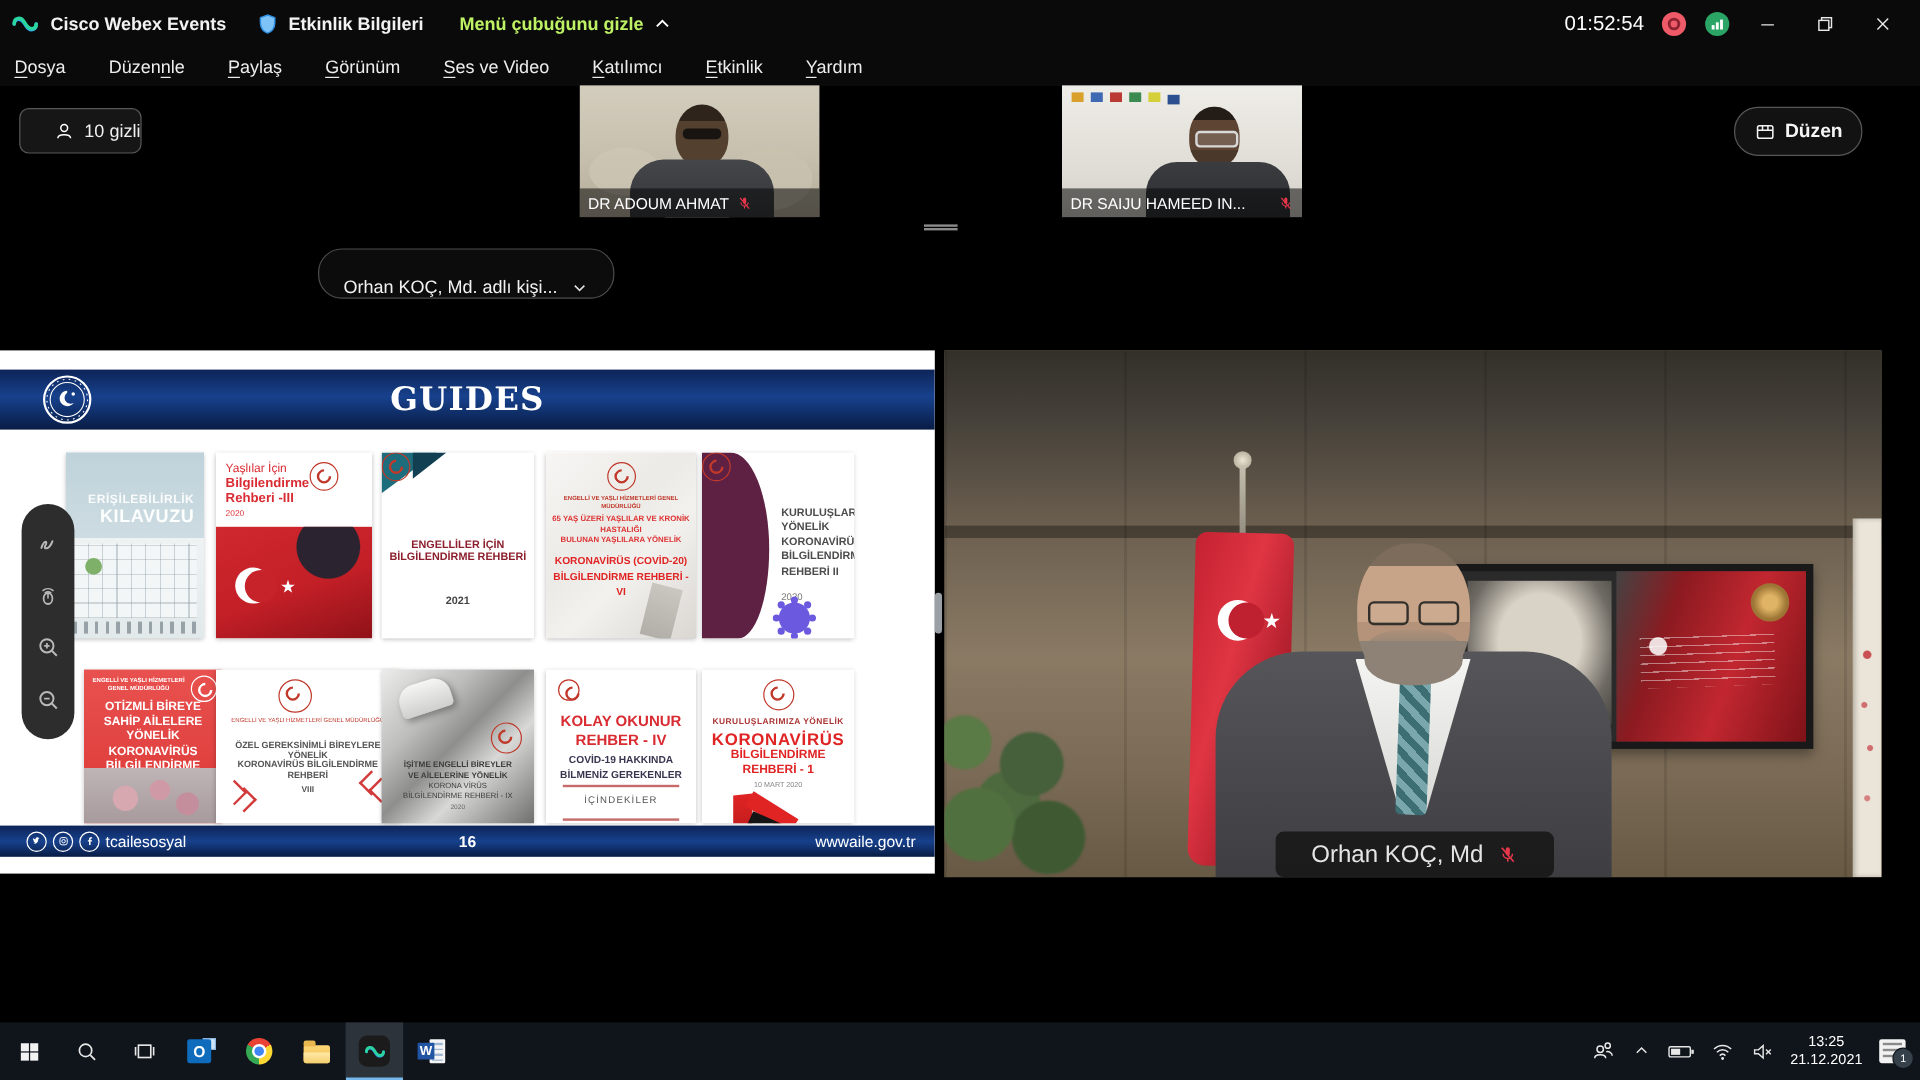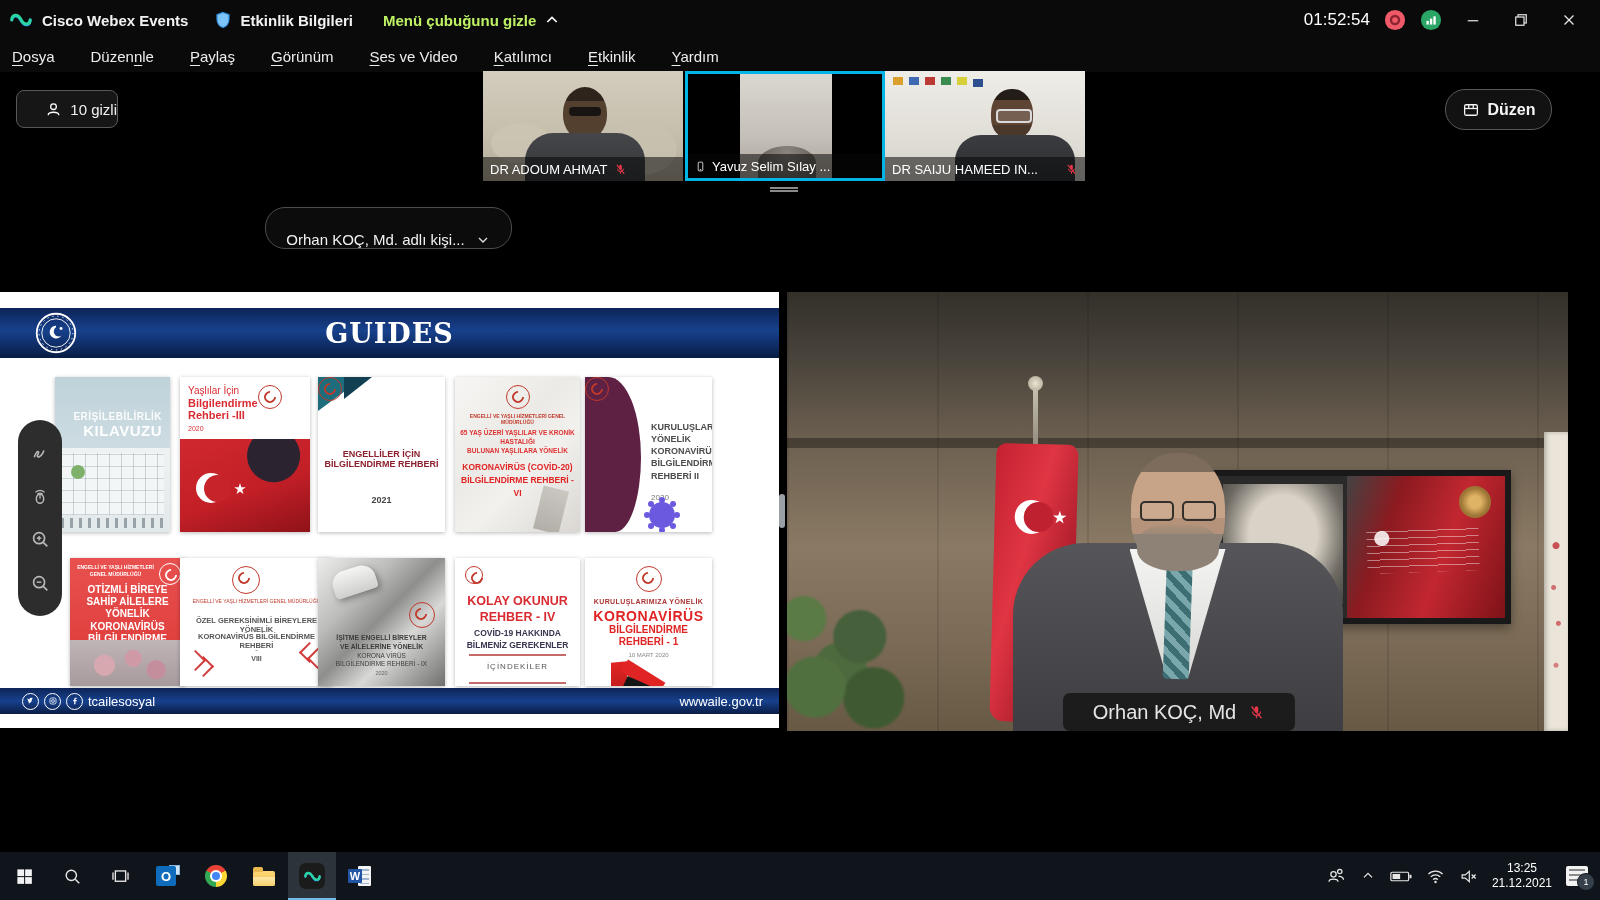--- a/index.html
+++ b/index.html
@@ -380,33 +380,20 @@
       <span>DR ADOUM AHMAT</span>
       <svg viewBox="0 0 24 24" width="13" height="15">
         <rect x="9.6" y="3" width="4.8" height="9.5" rx="2.4" fill="#e8374a"></rect>
         <path d="M6.5 10.5 a5.5 5.5 0 0 0 11 0" fill="none" stroke="#e8374a" stroke-width="1.8"></path>
         <line x1="12" y1="16" x2="12" y2="20" stroke="#e8374a" stroke-width="1.8"></line>
         <line x1="5" y1="3.5" x2="19" y2="20" stroke="#e8374a" stroke-width="2"></line>
       </svg>
     </div>
   </div>
 
-  <div class="thumb t2">
-    <div class="t2-scene">
-      <div class="t2-wall"></div>
-      <div class="t2-hair"></div>
-    </div>
-    <div class="thumb-label">
-      <svg viewBox="0 0 24 24" width="11" height="15">
-        <rect x="7" y="2.5" width="10" height="19" rx="2" fill="none" stroke="#fff" stroke-width="1.7"></rect>
-        <line x1="10.5" y1="18.5" x2="13.5" y2="18.5" stroke="#fff" stroke-width="1.7"></line>
-      </svg>
-      <span>Yavuz Selim Sılay ...</span>
-    </div>
-  </div>
 
   <div class="thumb t3">
     <div class="t3-scene">
       <div class="t3-posters"></div>
       <div class="t3-head">
           <div class="t3-glass"></div>
         </div>
       <div class="t3-body"></div>
     </div>
     <div class="thumb-label">
@@ -575,20 +562,21 @@
       <div class="c10-l2">KORONAVİRÜS</div>
       <div class="c10-l3">BİLGİLENDİRME</div>
       <div class="c10-l4">REHBERİ - 1</div>
       <div class="c10-date">10 MART 2020</div>
       <div class="c10-k1"></div>
       <div class="c10-k2"></div>
       <div class="c10-k3"></div>
     </div>
 
     <div class="slide-footer">
+      <span class="sf-page">16</span>
       <span class="sf-social">
         <span class="soc">
           <svg viewBox="0 0 10 10" width="8" height="8">
               <path d="M1 7.5 C2.5 8 4.5 7.5 5.5 5.5 C6.3 3.9 6.1 2.6 6.1 2.6 L7.6 2.1 L6.3 2 L7.1 1 L5.9 1.4 C5.2 0.6 3.9 0.8 3.5 1.7 C3.2 2.4 3.4 3 3.4 3 C2.1 2.9 1.1 2.1 0.8 1.6 C0.3 2.8 1 4 1.9 4.5 L1 4.4 C1.1 5.3 1.9 6.1 2.8 6.3 L1.9 6.5 C2.3 7.2 3.1 7.6 1 7.5 Z" fill="#fff"></path>
             </svg>
         </span>
         <span class="soc">
           <svg viewBox="0 0 10 10" width="8" height="8">
               <rect x="1.2" y="1.2" width="7.6" height="7.6" rx="2.2" fill="none" stroke="#fff" stroke-width="1"></rect>
               <circle cx="5" cy="5" r="1.8" fill="none" stroke="#fff" stroke-width="1"></circle>

